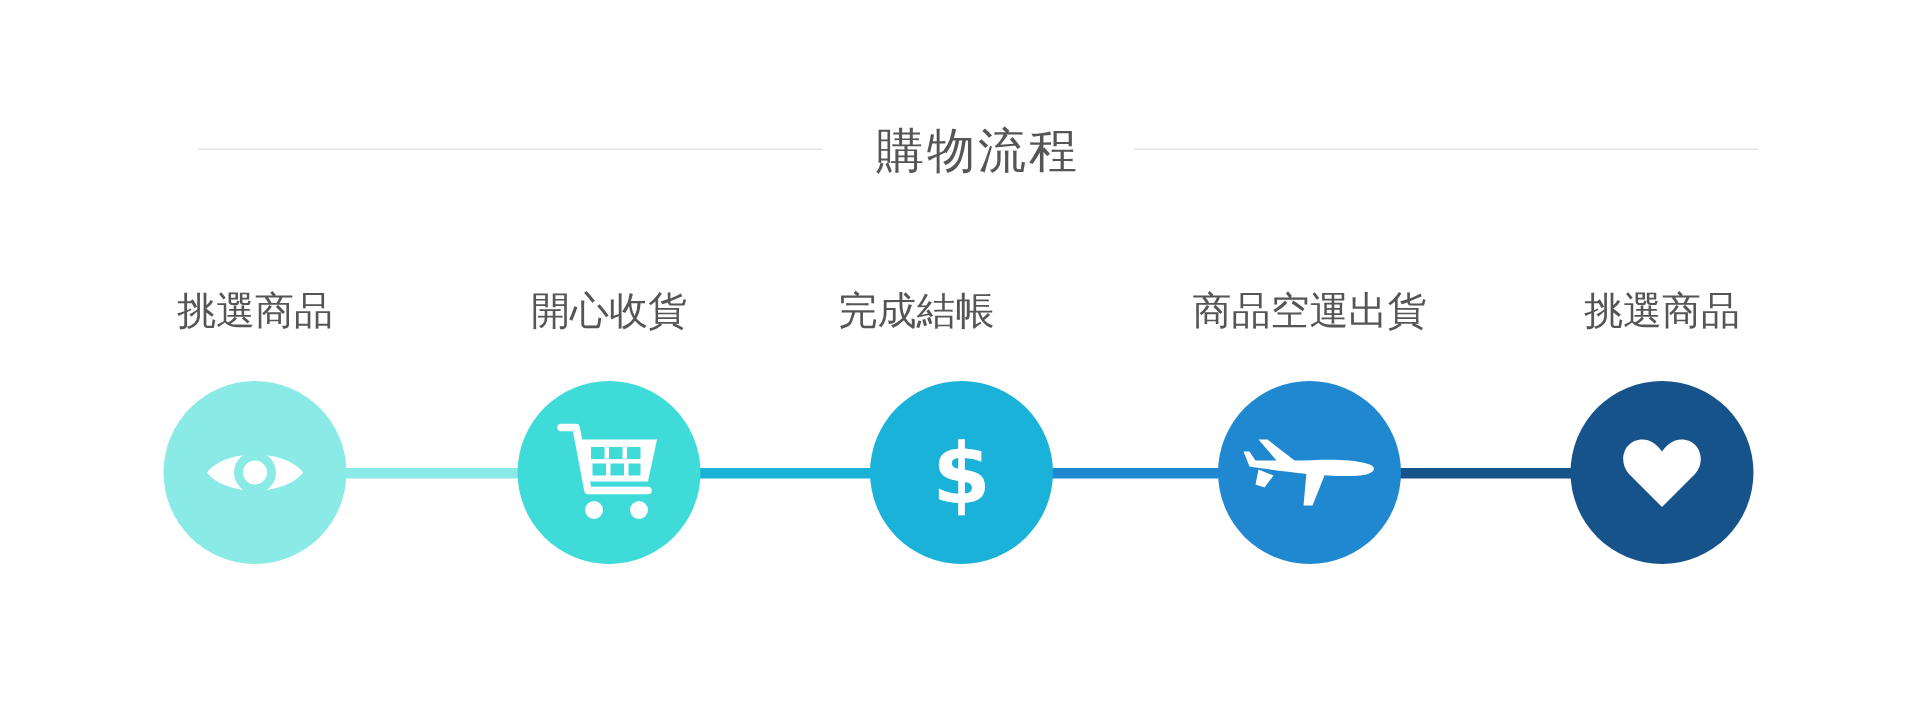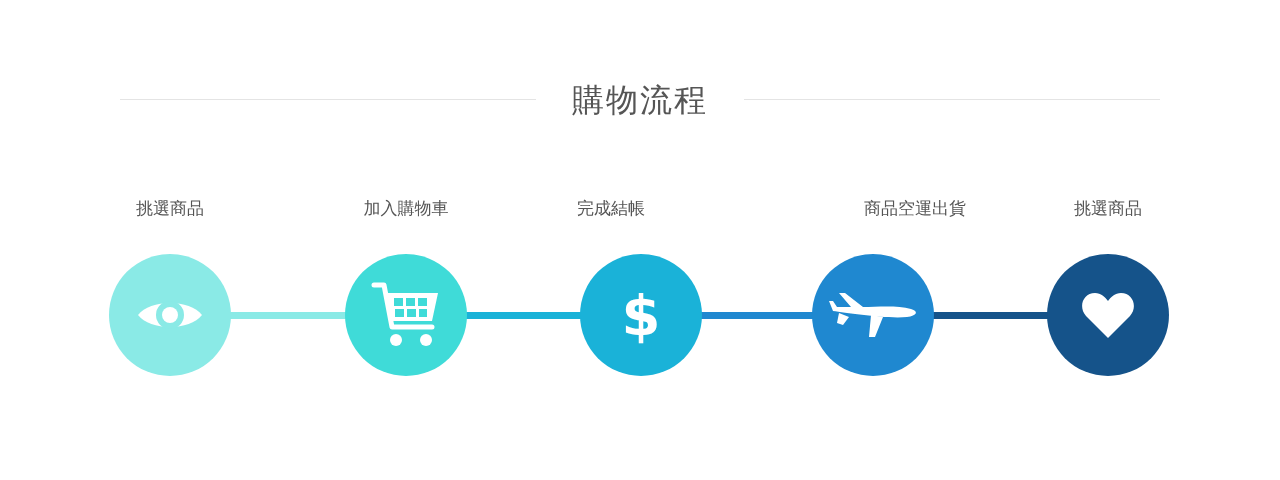--- a/index.html
+++ b/index.html
@@ -1,43 +1,43 @@
 <!DOCTYPE html>
 <html><head>
 <meta charset="utf-8">
 <style>
   html, body { margin: 0; padding: 0; background: #ffffff; }
   body { width: 1280px; height: 480px; position: relative; overflow: hidden;
          font-family: "DejaVu Sans", "Liberation Sans", sans-serif; }
-  .title-wrap { position: absolute; top: 76px; left: 120px; width: 1040px; height: 48px; }
+  .title-wrap { position: absolute; top: 76px; left: 132px; width: 1040px; height: 48px; }
   .title-line { position: absolute; top: 23px; height: 1px; background: #e4e4e4; }
   .title-line.left { left: 0; width: 416px; }
   .title-line.right { left: 624px; width: 416px; }
   .title { position: absolute; left: 416px; width: 208px; top: 0; text-align: center;
            font-size: 32px; line-height: 48px; color: #555555; letter-spacing: 2px; }
   .label { position: absolute; top: 193px; width: 200px; margin-left: -100px; text-align: center;
-           font-size: 17px; line-height: 30px; color: #555555; }
+           font-size: 26px; line-height: 30px; color: #555555; }
   .connector { position: absolute; top: 312px; height: 7px; }
   .circle { position: absolute; top: 254px; width: 122px; height: 122px; margin-left: -61px;
             border-radius: 50%; display: flex; align-items: center; justify-content: center; }
   .circle svg { display: block; }
 </style>
 </head>
 <body>
 
 <div class="title-wrap">
   <div class="title-line left"></div>
   <div class="title">購物流程</div>
   <div class="title-line right"></div>
 </div>
 
 <div class="label" style="left:170px">挑選商品</div>
-<div class="label" style="left:406px">加入購物車</div>
+<div class="label" style="left:406px">開心收貨</div>
 <div class="label" style="left:611px">完成結帳</div>
-<div class="label" style="left:915px">商品空運出貨</div>
+<div class="label" style="left:873px">商品空運出貨</div>
 <div class="label" style="left:1108px">挑選商品</div>
 
 <div class="connector" style="left:230px; width:120px; background:#8aeae6;"></div>
 <div class="connector" style="left:465px; width:120px; background:#1ab2d8;"></div>
 <div class="connector" style="left:700px; width:115px; background:#1f88d0;"></div>
 <div class="connector" style="left:930px; width:122px; background:#15538a;"></div>
 
 <div class="circle" style="left:170px; background:#8aeae6;">
   <svg width="68" height="40" viewBox="0 0 68 40">
     <path d="M2 20 C14 4 54 4 66 20 C54 36 14 36 2 20 Z" fill="#ffffff"></path>

